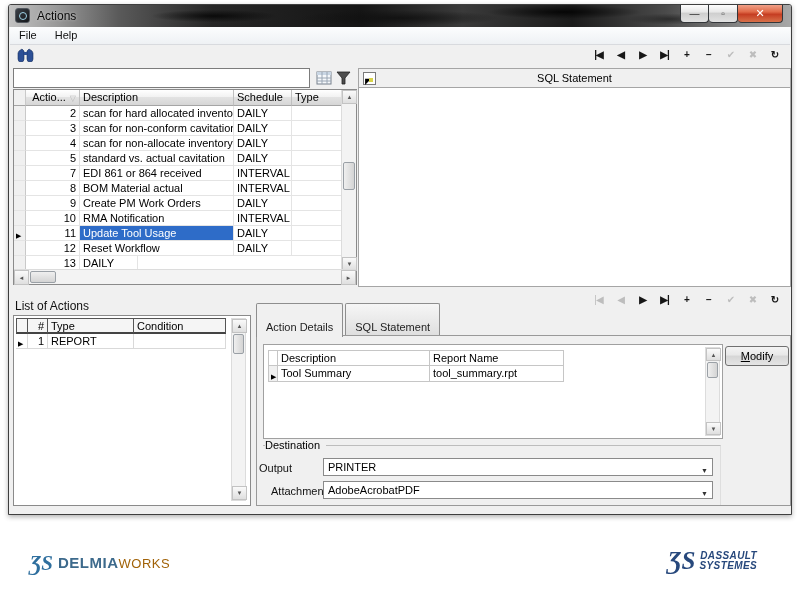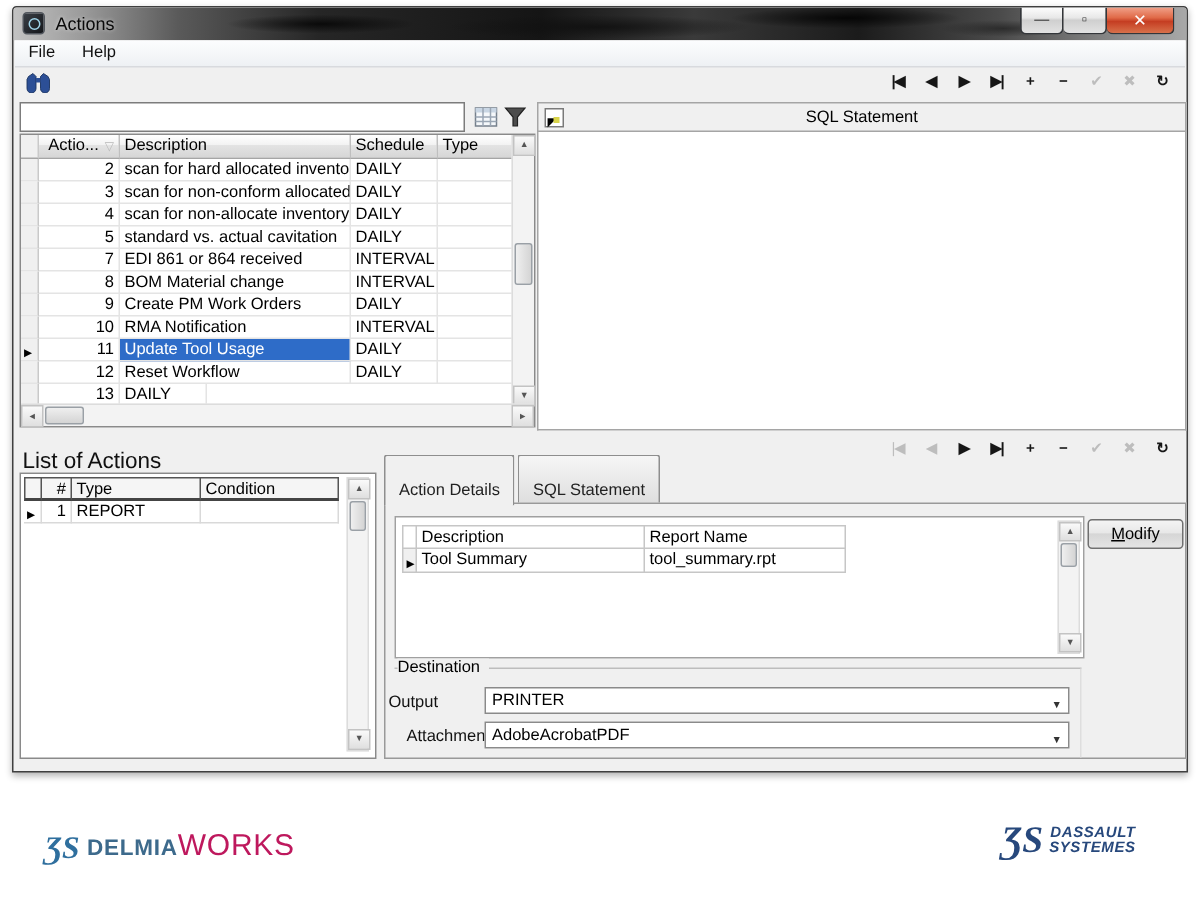--- a/index.html
+++ b/index.html
@@ -102,21 +102,21 @@
               border:1px solid #a5a5a5; font-size:11px; text-align:center; line-height:19px; }
   .sql-corner-icon { position:absolute; left:4px; top:3px; width:13px; height:13px;
               border:1px solid #7a7a7a; background:#fff; }
   .sql-corner-icon::before { content:"◤"; position:absolute; left:1px; top:-1px; font-size:8px; color:#000; }
   .sql-corner-icon::after { content:""; position:absolute; right:2px; bottom:2px; width:4px; height:4px; background:#d8d34a; }
   .sql-body { position:absolute; left:0; right:0; top:20px; bottom:0; background:#fff;
               border:1px solid #a5a5a5; border-top:none; }
 
   
   .nav-bottom { top:266px; }
-  .loa-label { position:absolute; left:5px; top:272px; font-size:15px; color:#111; }
+  .loa-label { position:absolute; left:5px; top:272px; font-size:12px; color:#111; }
 
   .bl-panel { position:absolute; left:3px; top:288px; width:238px; height:191px;
               background:#fff; border:1px solid #8a8a8a; }
   .bl-grid { position:absolute; left:2px; top:2px; width:210px; }
   .bl-grid .g-hcell { background:#f5f5f5; border-right:1px solid #555; border-bottom:2px solid #444;
                       border-top:1px solid #555; }
   .bl-grid .g-hcell:first-child { border-left:1px solid #555; }
   .bc-ind { width:12px; } .bc-num { width:20px; text-align:right; } .bc-type { width:86px; } .bc-cond { width:92px; }
   .bl-grid .gc { border-color:#d9d9d9; }
   .bl-vscroll { right:4px; top:2px; height:183px; border:1px solid #dcdcdc; }
@@ -160,21 +160,21 @@
   .out-label { left:2px; top:126px; } .out-combo { left:66px; top:122px; }
   .att-label { left:14px; top:149px; } .att-combo { left:66px; top:145px; }
 
   
   .footer-title { position:absolute; left:50%; top:547px; transform:translateX(-50%);
                   font-size:25px; font-weight:600; color:#1e66a5; white-space:nowrap; }
   .delmia { position:absolute; left:30px; top:553px; display:flex; align-items:center; gap:5px; }
   .ds-glyph { font-family:"Liberation Serif", serif; font-style:italic; font-weight:bold;
               color:#2f6f9e; font-size:21px; line-height:20px; }
   .delmia-bold { font-size:15px; font-weight:bold; color:#3d6a8c; letter-spacing:.5px; }
-  .delmia-light { font-size:20px; color:#be185d; letter-spacing:.5px; }
+  .delmia-light { font-size:13px; color:#a16207; letter-spacing:.5px; }
   .dassault { position:absolute; left:668px; top:549px; display:flex; align-items:center; gap:4px; }
   .dassault .ds-glyph { color:#27487c; font-size:25px; line-height:24px; }
   .dassault-text { font-size:10px; font-weight:bold; font-style:italic; color:#27487c;
                    line-height:10px; letter-spacing:.4px;text-align:right; }
 </style>
 </head>
 <body>
 
 <div class="page" data-name="page">
 
@@ -247,21 +247,21 @@
               <div class="gc c-ind" data-name="row-indicator"></div>
               <div class="gc c-id" data-name="cell-action-id">2</div>
               <div class="gc c-desc" data-name="cell-description">scan for hard allocated inventory</div>
               <div class="gc c-sch" data-name="cell-schedule">DAILY</div>
               <div class="gc c-type" data-name="cell-type"></div>
             </div>
 
             <div class="grid-row" data-name="table-row">
               <div class="gc c-ind" data-name="row-indicator"></div>
               <div class="gc c-id" data-name="cell-action-id">3</div>
-              <div class="gc c-desc" data-name="cell-description">scan for non-conform allocated</div>
+              <div class="gc c-desc" data-name="cell-description">scan for non-conform cavitation</div>
               <div class="gc c-sch" data-name="cell-schedule">DAILY</div>
               <div class="gc c-type" data-name="cell-type"></div>
             </div>
 
             <div class="grid-row" data-name="table-row">
               <div class="gc c-ind" data-name="row-indicator"></div>
               <div class="gc c-id" data-name="cell-action-id">4</div>
               <div class="gc c-desc" data-name="cell-description">scan for non-allocate inventory</div>
               <div class="gc c-sch" data-name="cell-schedule">DAILY</div>
               <div class="gc c-type" data-name="cell-type"></div>
@@ -279,21 +279,21 @@
               <div class="gc c-ind" data-name="row-indicator"></div>
               <div class="gc c-id" data-name="cell-action-id">7</div>
               <div class="gc c-desc" data-name="cell-description">EDI 861 or 864 received</div>
               <div class="gc c-sch" data-name="cell-schedule">INTERVAL</div>
               <div class="gc c-type" data-name="cell-type"></div>
             </div>
 
             <div class="grid-row" data-name="table-row">
               <div class="gc c-ind" data-name="row-indicator"></div>
               <div class="gc c-id" data-name="cell-action-id">8</div>
-              <div class="gc c-desc" data-name="cell-description">BOM Material change</div>
+              <div class="gc c-desc" data-name="cell-description">BOM Material actual</div>
               <div class="gc c-sch" data-name="cell-schedule">INTERVAL</div>
               <div class="gc c-type" data-name="cell-type"></div>
             </div>
 
             <div class="grid-row" data-name="table-row">
               <div class="gc c-ind" data-name="row-indicator"></div>
               <div class="gc c-id" data-name="cell-action-id">9</div>
               <div class="gc c-desc" data-name="cell-description">Create PM Work Orders</div>
               <div class="gc c-sch" data-name="cell-schedule">DAILY</div>
               <div class="gc c-type" data-name="cell-type"></div>

